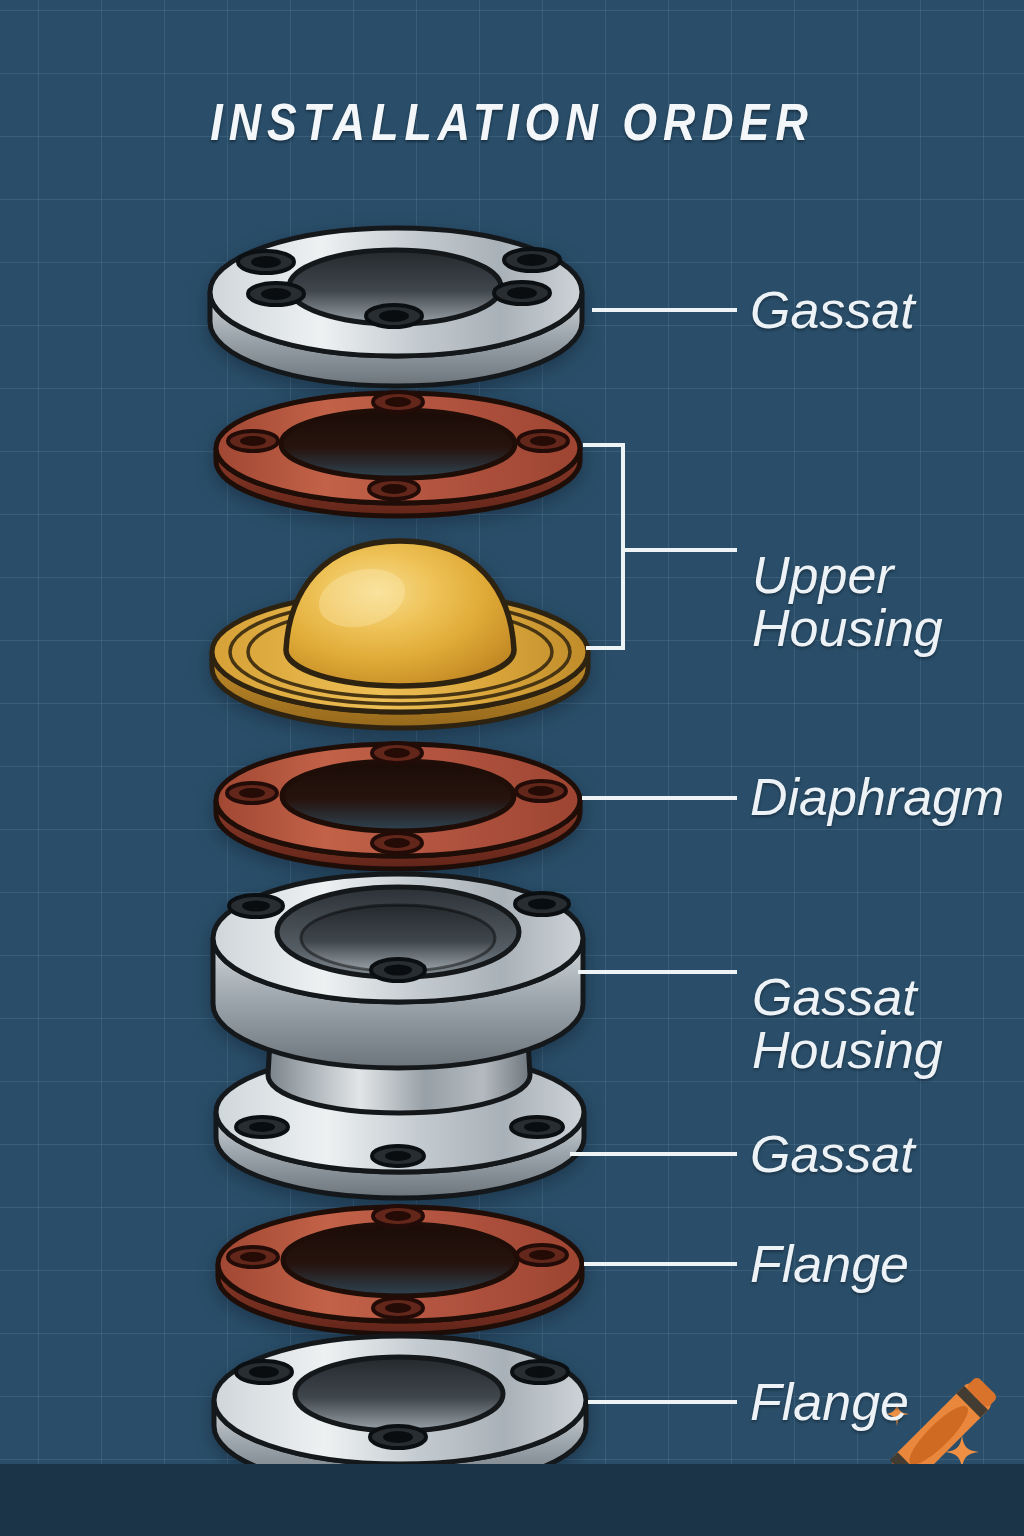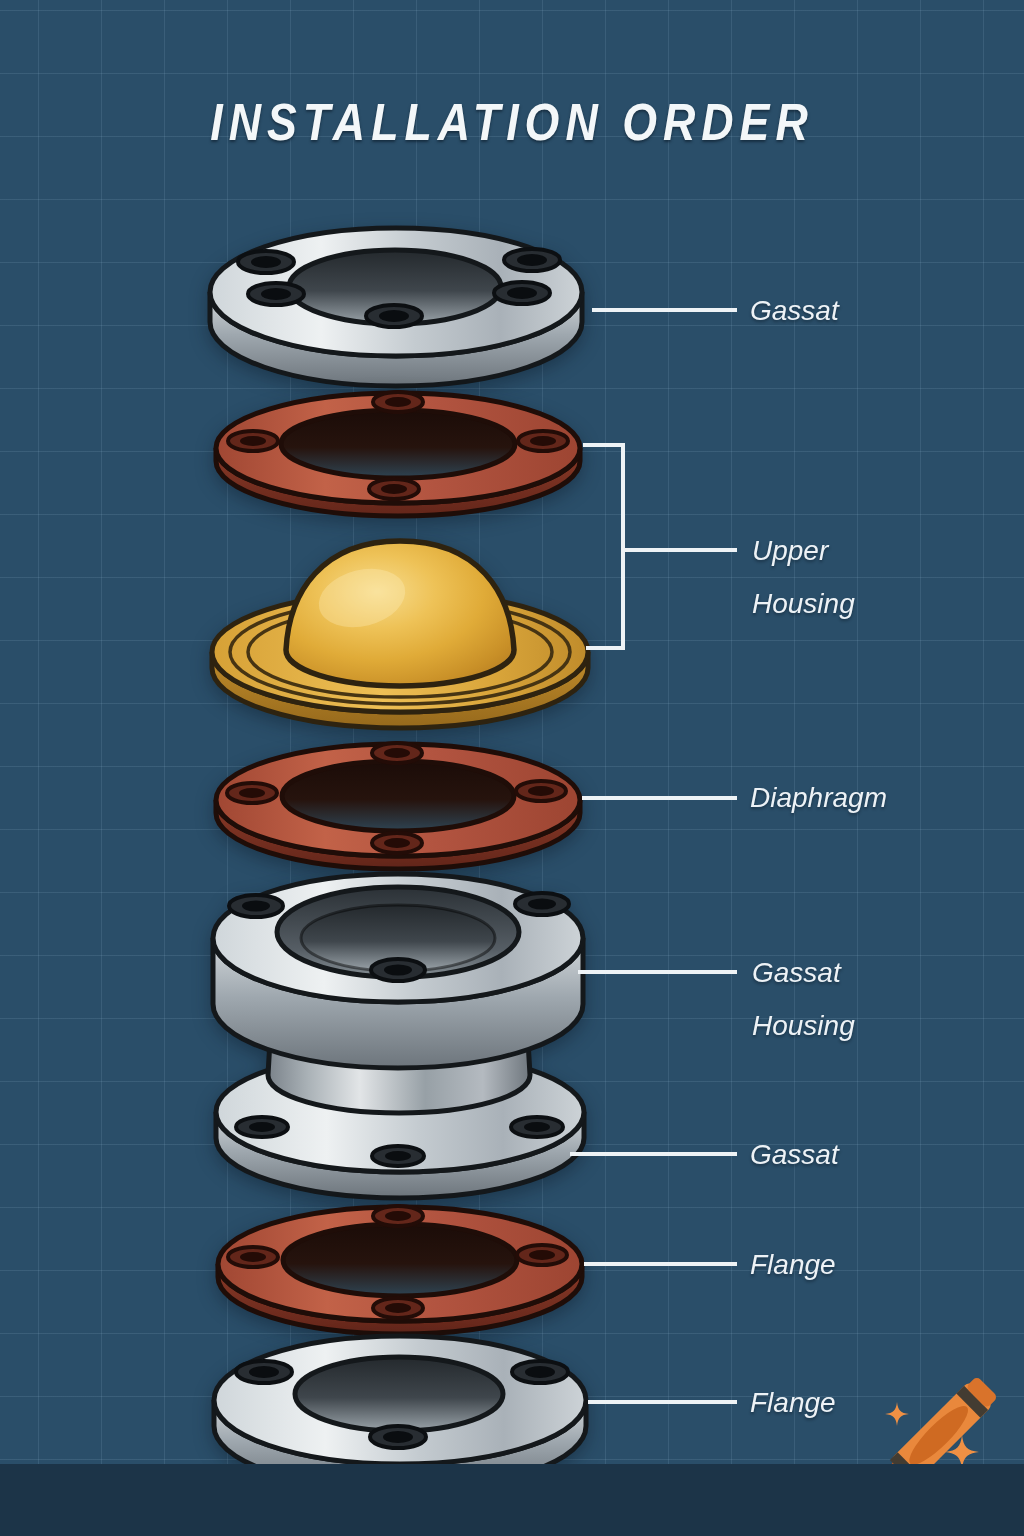--- a/index.html
+++ b/index.html
@@ -24,25 +24,25 @@
     font-size:52px;
     font-weight:bold;
     letter-spacing:7px;
     transform:scaleX(0.86);
     text-shadow:0 2px 3px rgba(8,20,32,0.55);
     white-space:nowrap;
   }
   .part-label{
     position:absolute;
     color:#edf2f6;
-    font-size:28px;
+    font-size:52px;
     line-height:53px;
     text-shadow:0 2px 3px rgba(8,20,32,0.45);
   }
-  .wrap2{width:180px;}
+  .wrap2{width:180px;margin-top:25px;}
   #diagram-svg{position:absolute;top:0;left:0;}
   .part{filter:drop-shadow(0 6px 9px rgba(5,15,25,0.35));}
 </style>
 </head>
 <body>
 
 <div id="canvas">
 
   <svg id="diagram-svg" width="1024" height="1536" viewBox="0 0 1024 1536">
     <defs>

